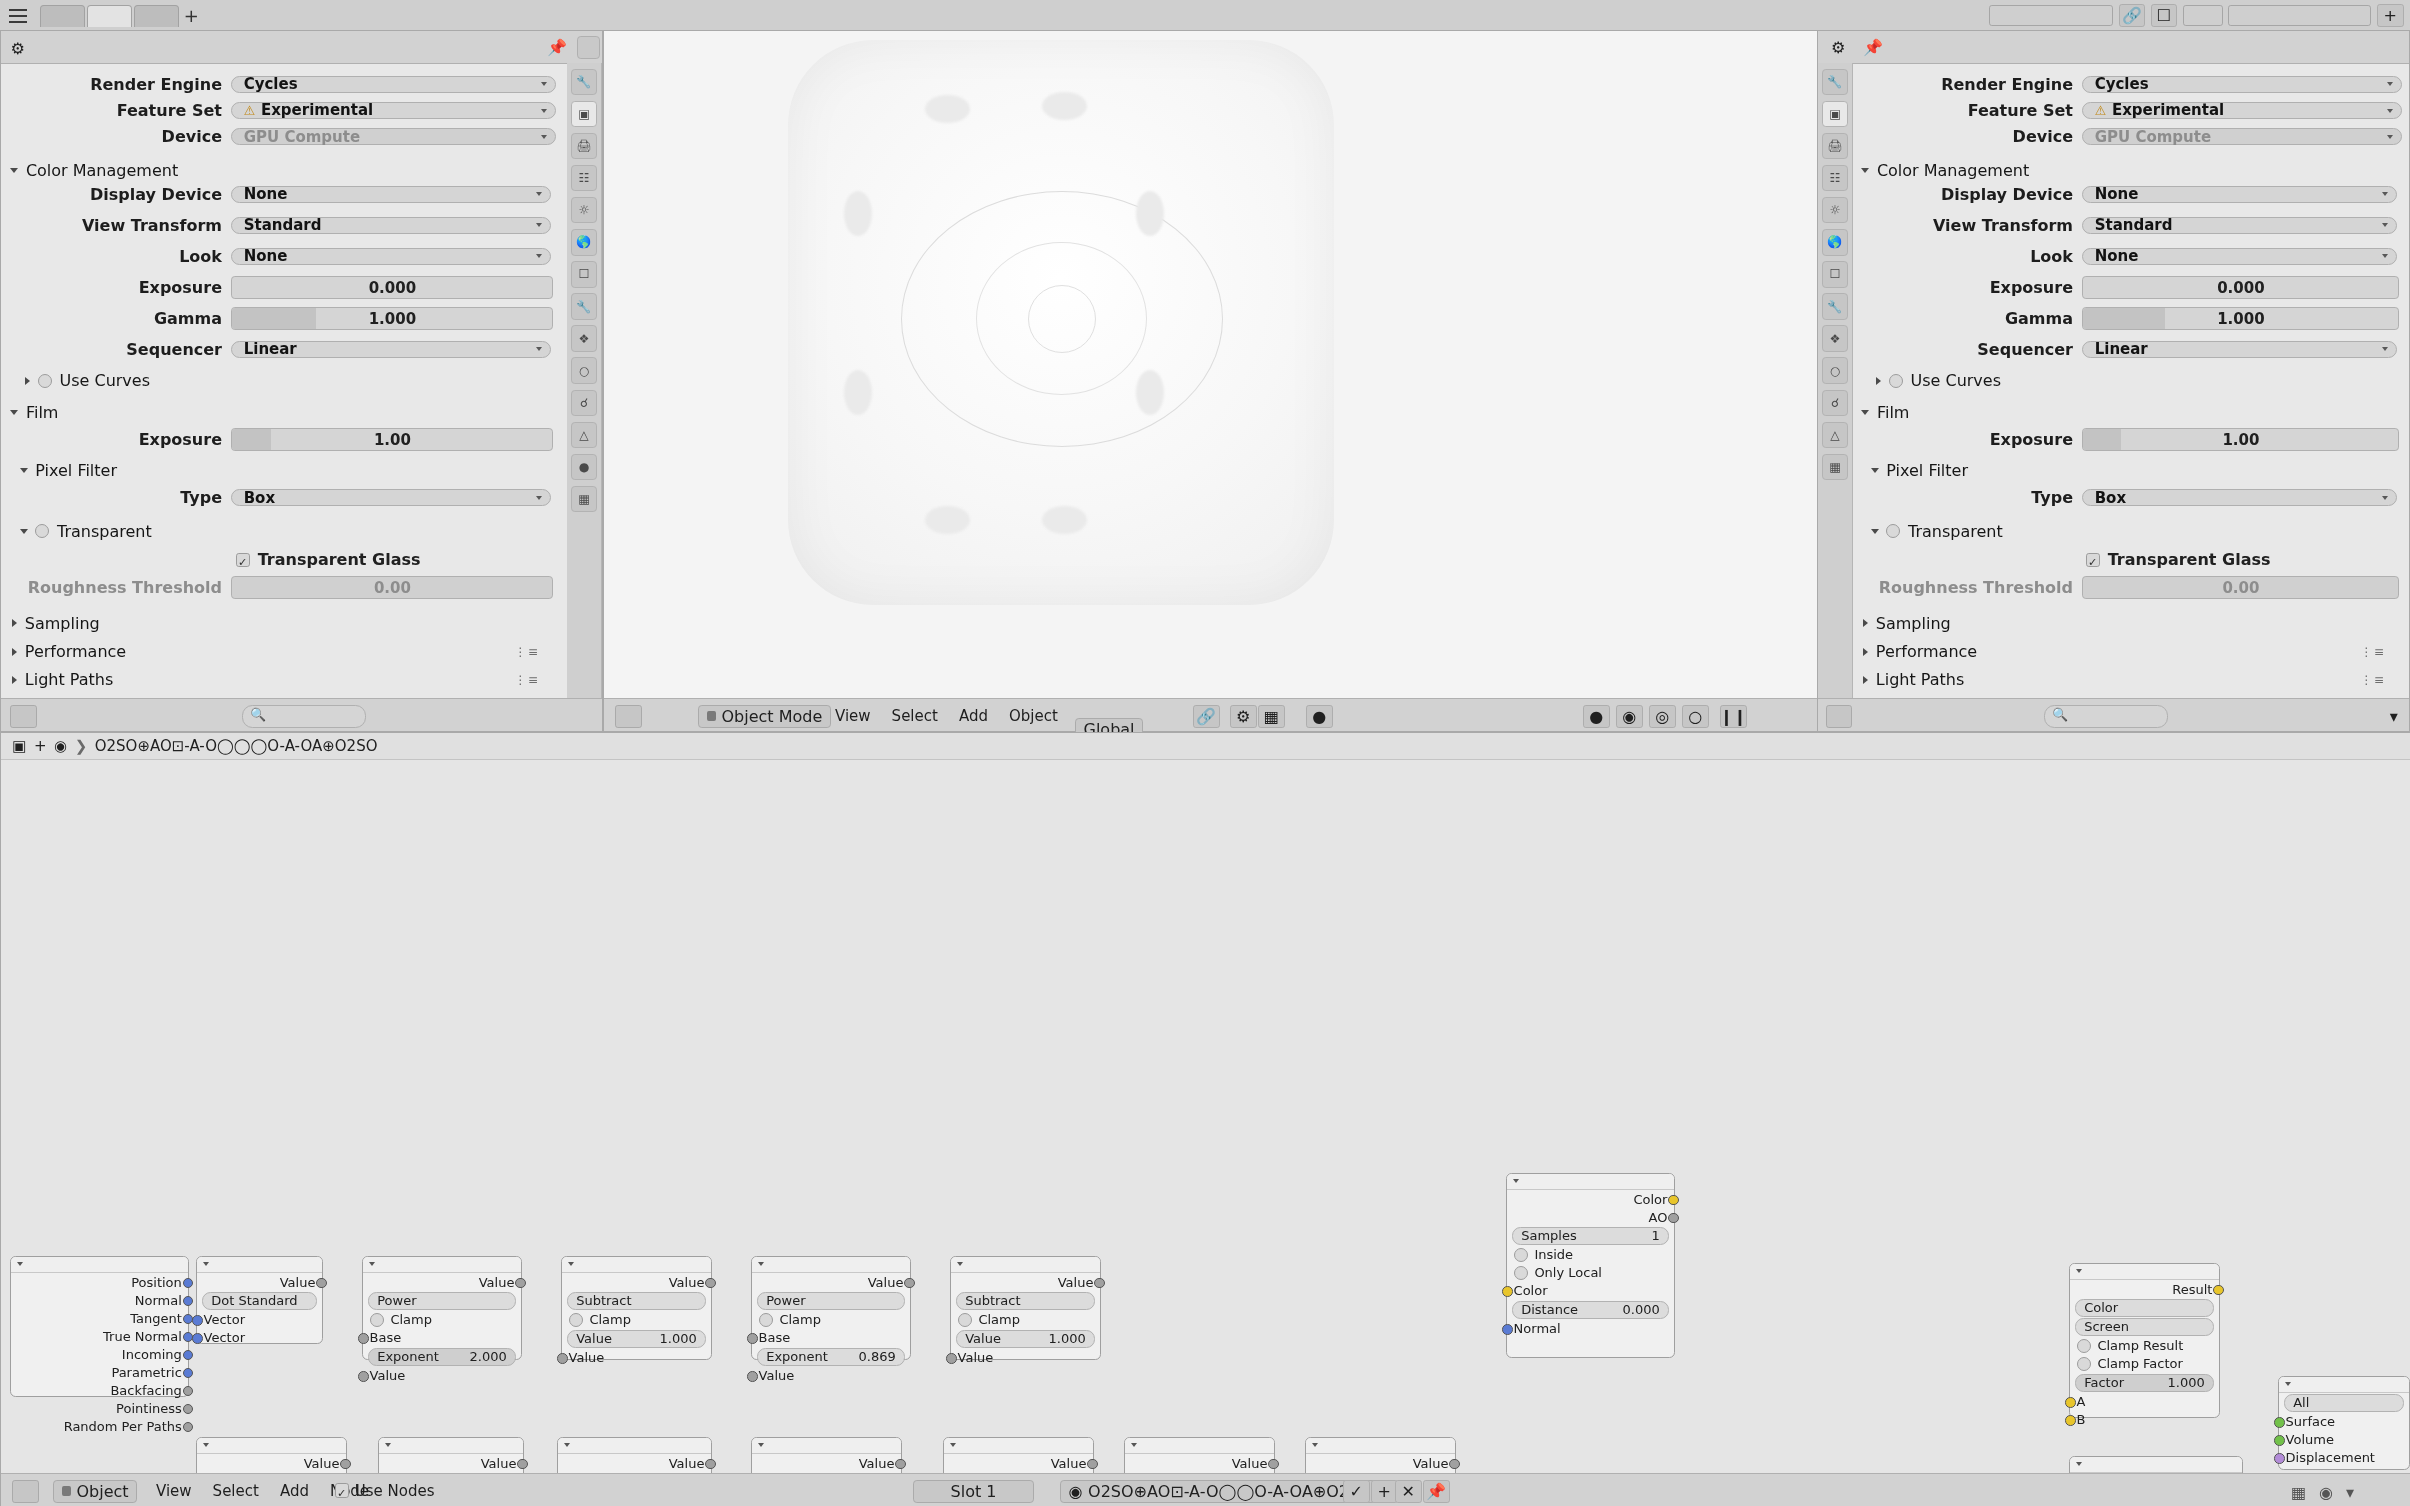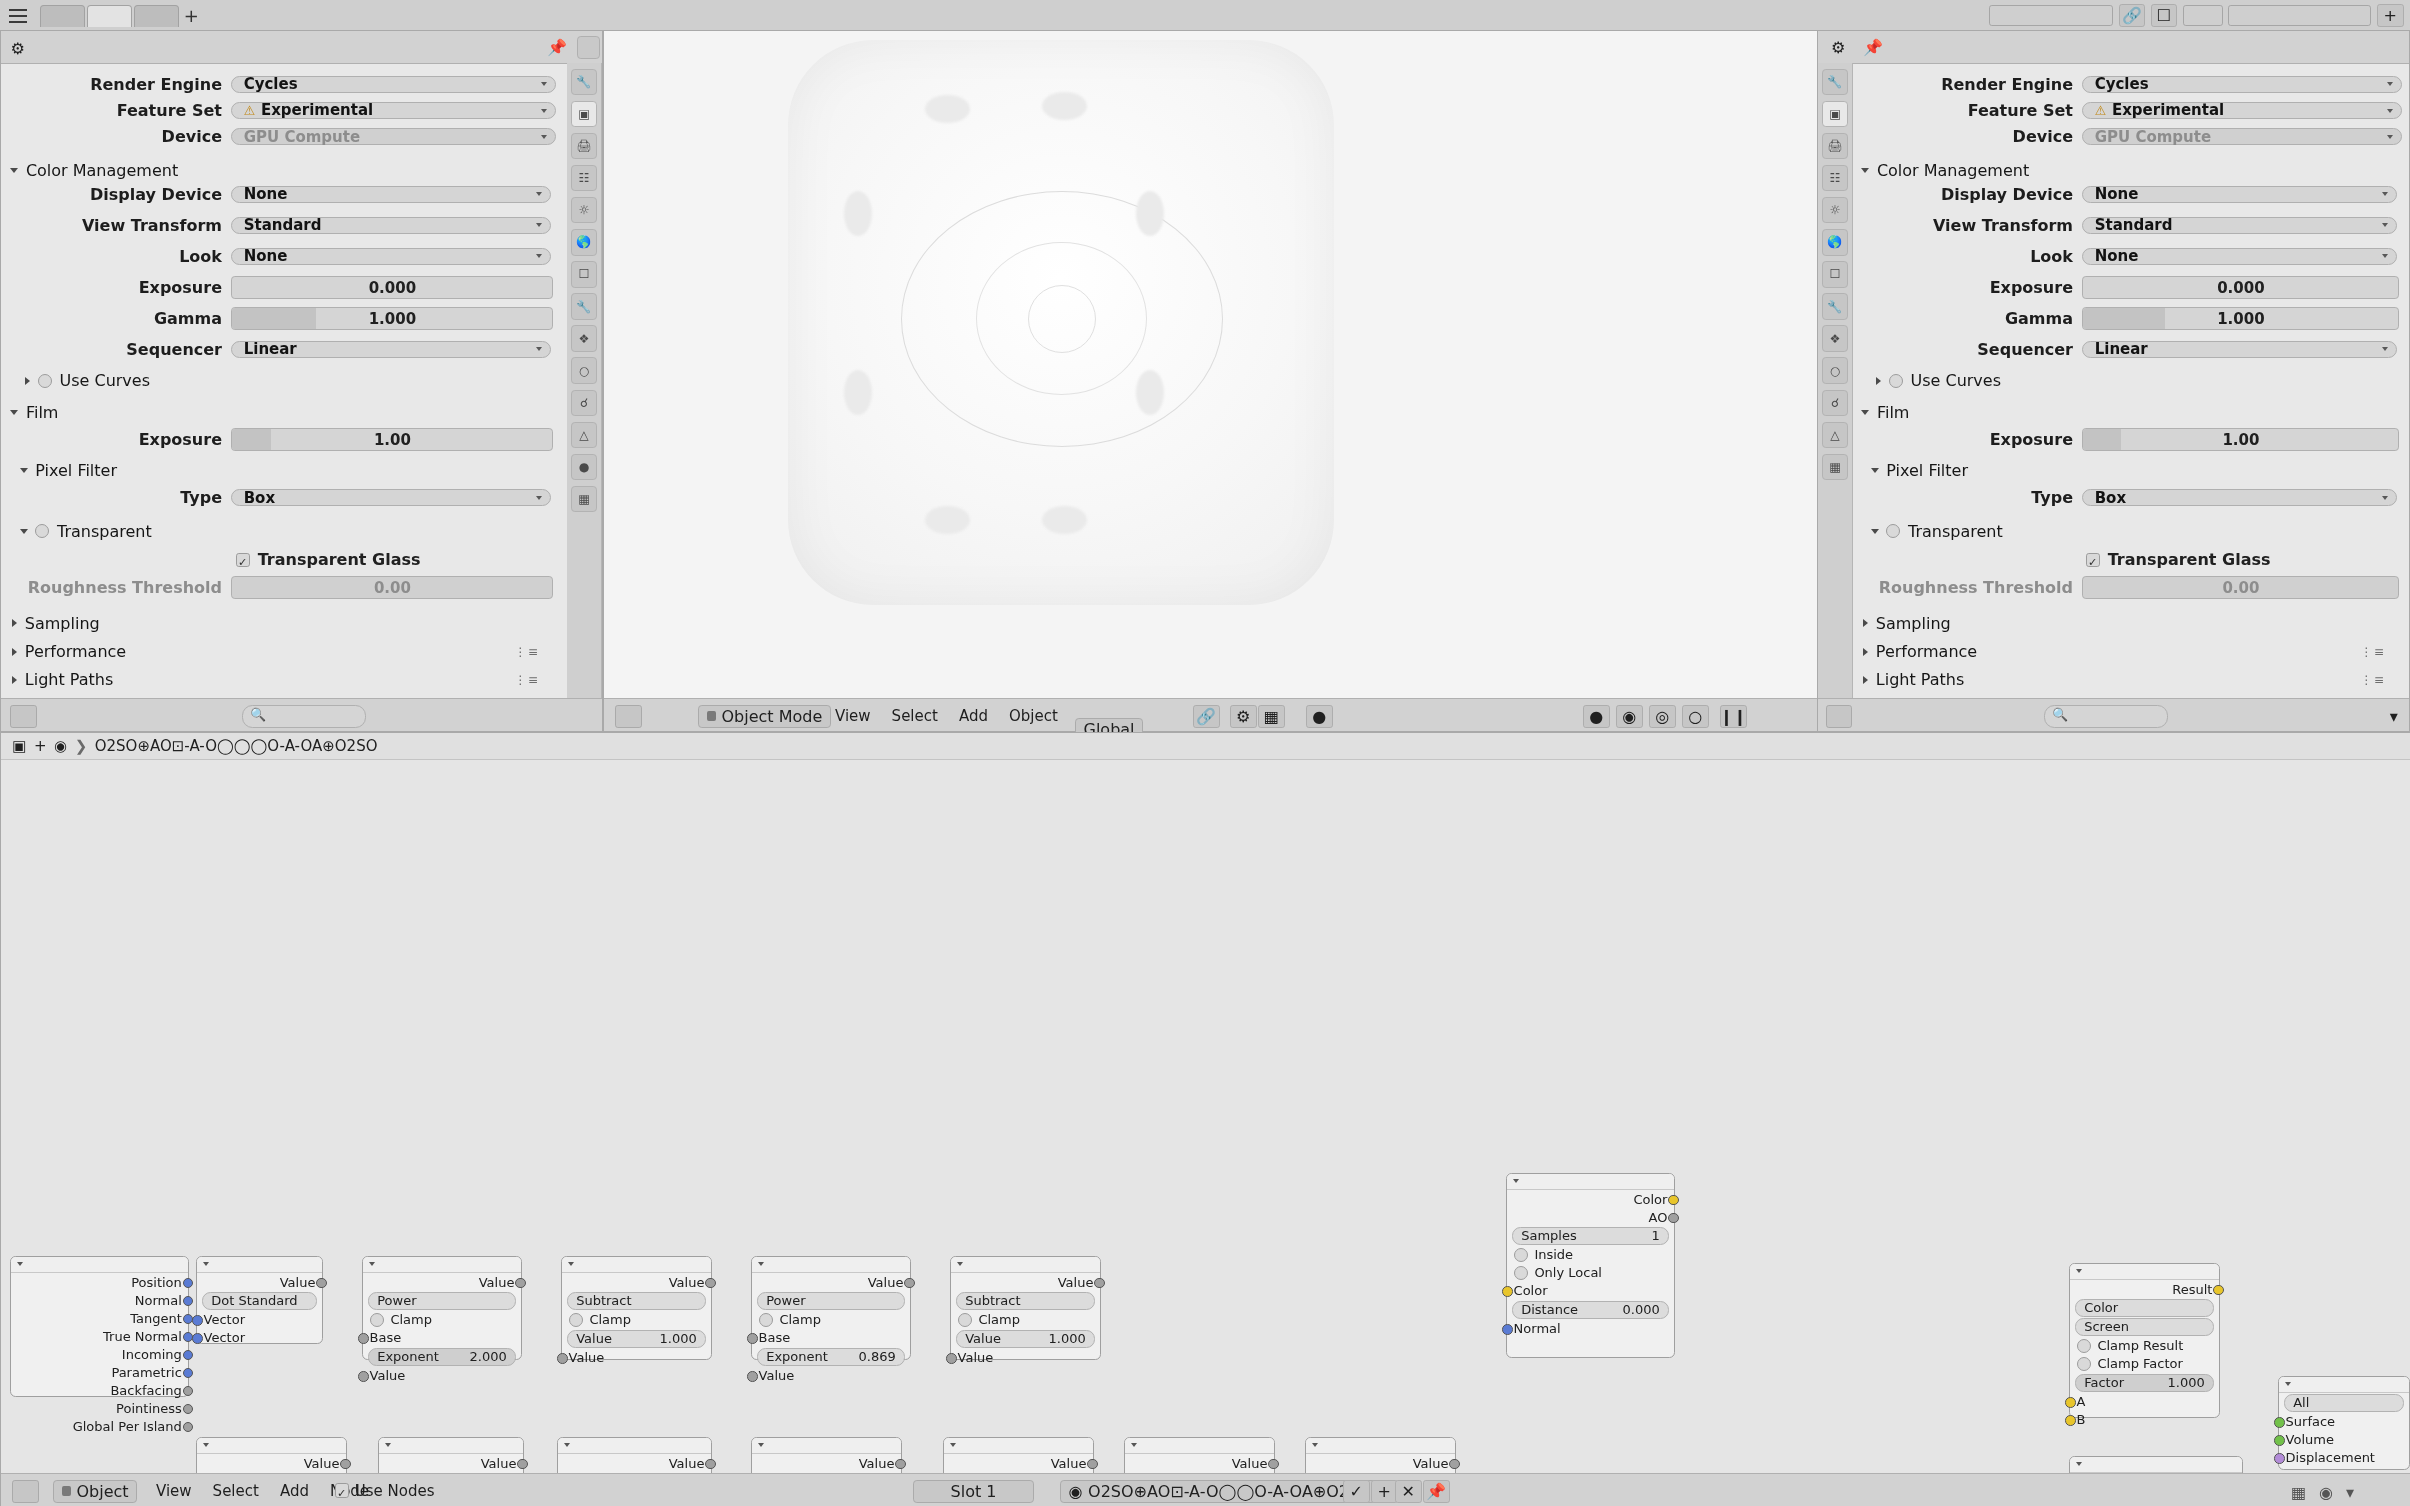--- a/index.html
+++ b/index.html
@@ -554,21 +554,21 @@
           </div>
         <div class="nrow r">
             <span>Backfacing</span>
             <span class="sock r s-gray"></span>
           </div>
         <div class="nrow r">
             <span>Pointiness</span>
             <span class="sock r s-gray"></span>
           </div>
         <div class="nrow r">
-            <span>Global Per Island</span>
+            <span>Random Per Paths</span>
             <span class="sock r s-gray"></span>
           </div>
       </div>
 
       <div class="node" style="left:195px;top:497px;width:127px;height:88px">
         <div class="nh">
             <div class="ct"></div>
           </div>
         <div class="nrow r">
             <span>Value</span>

